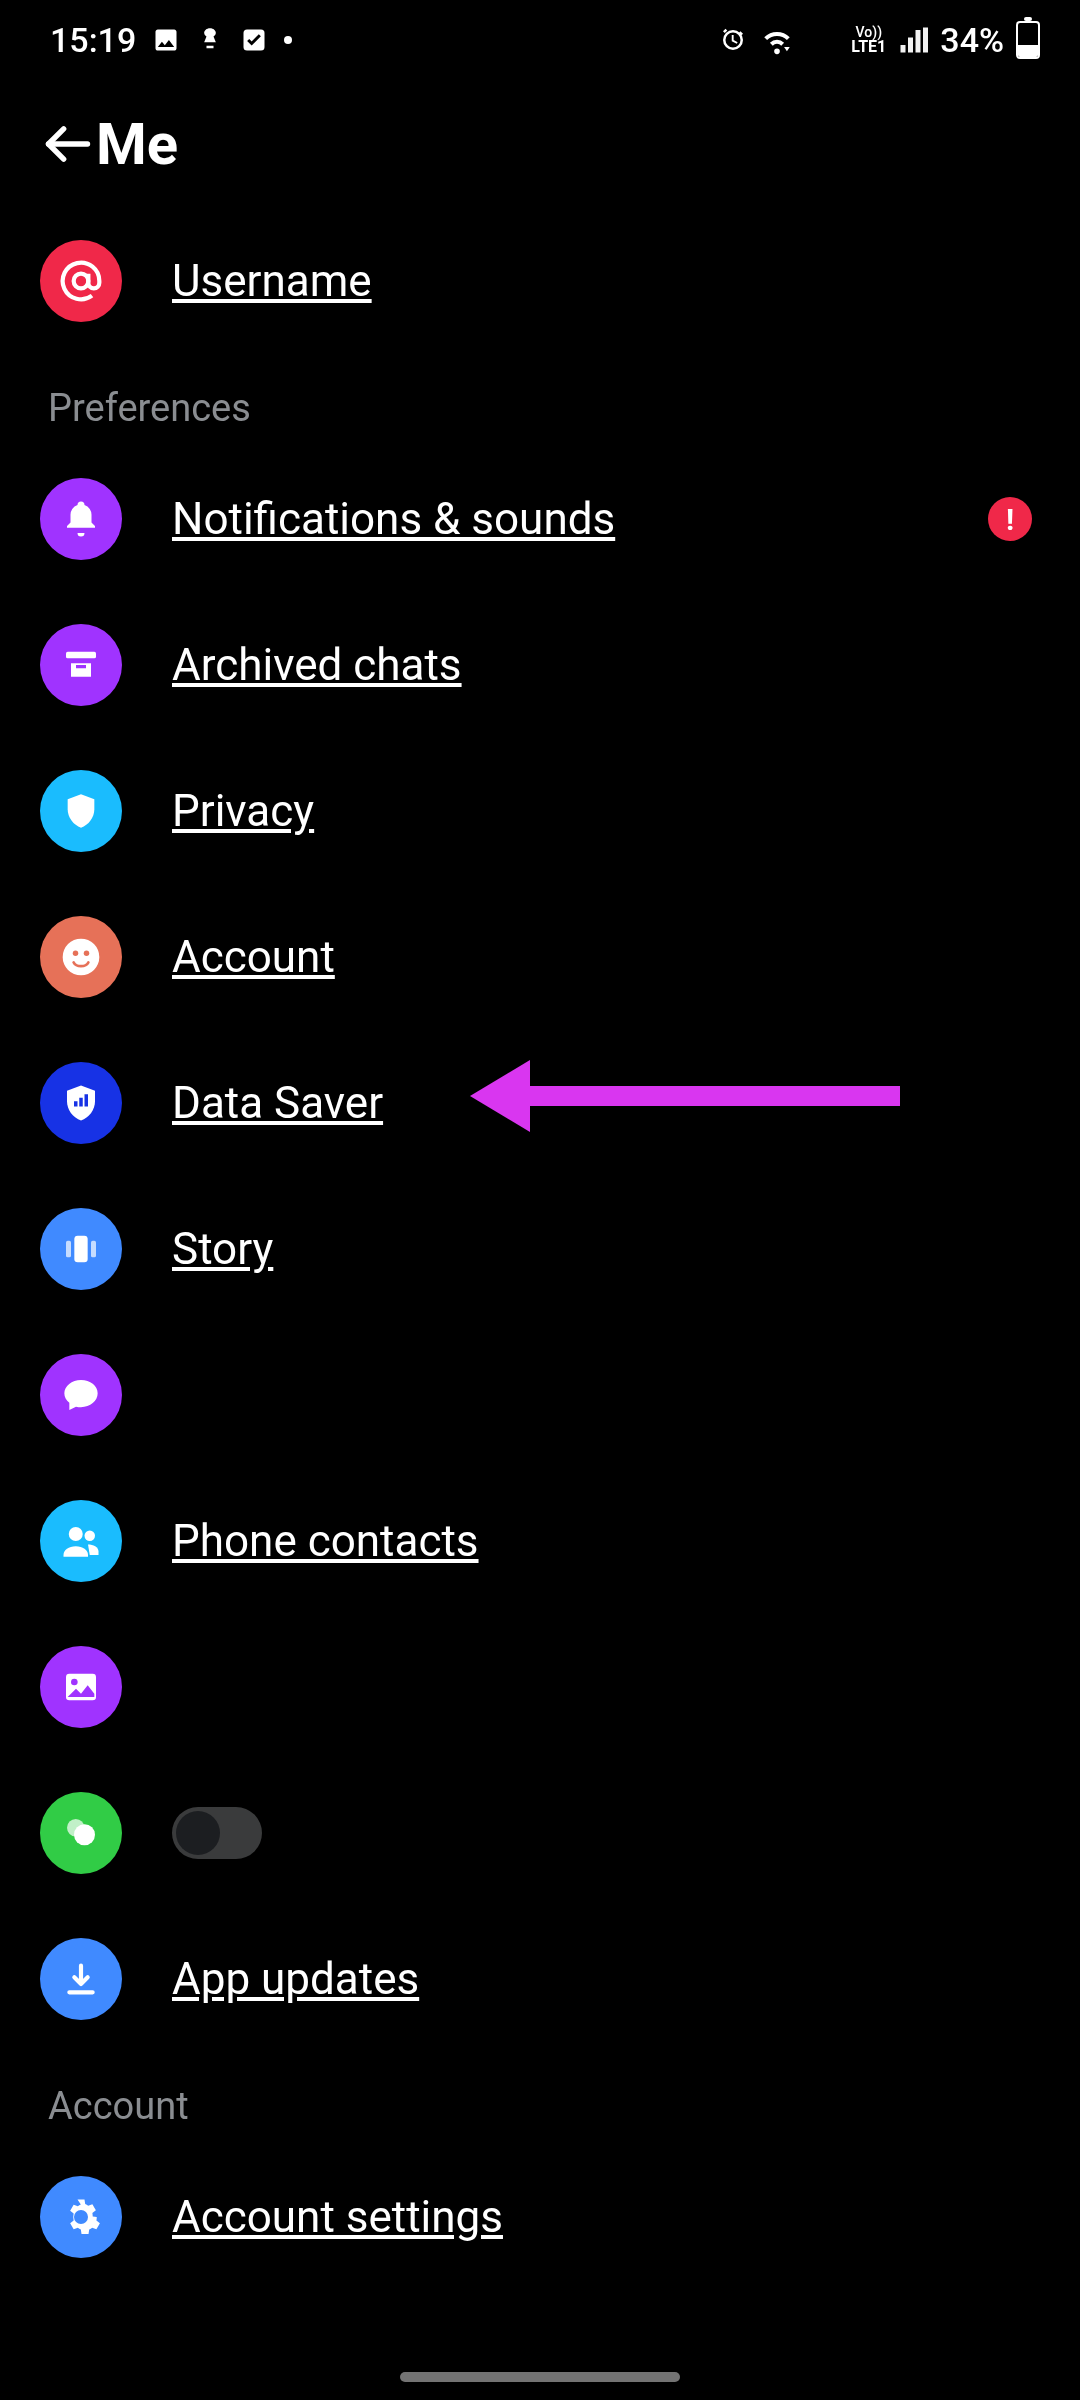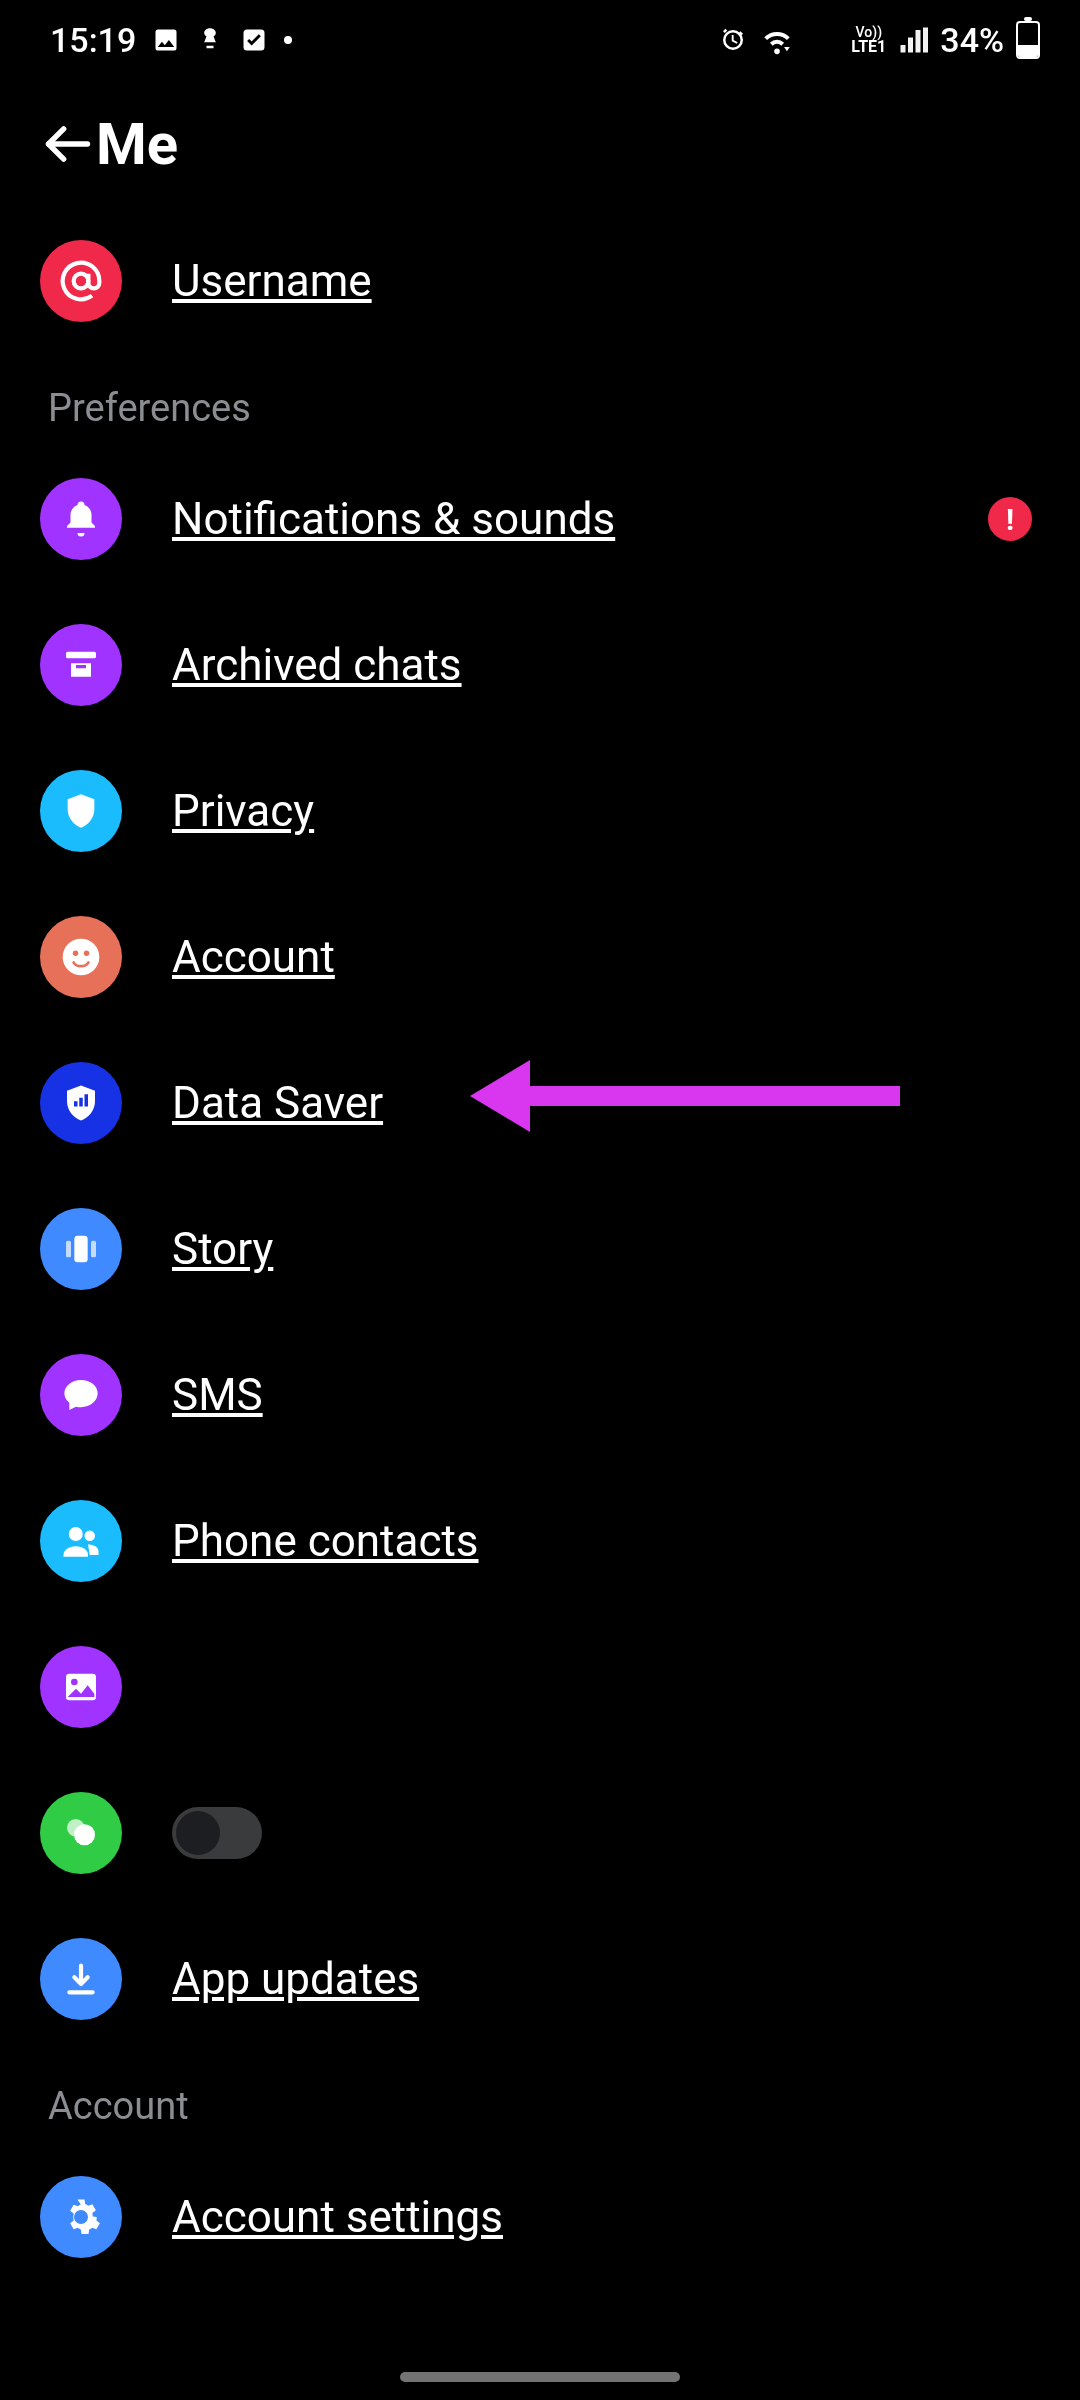--- a/index.html
+++ b/index.html
@@ -317,21 +317,20 @@
   </div>
   <div class="item-label">Story</div>
 </div>
 
 <div class="list-item">
   <div class="icon-circle" style="background:#a033ff">
     <svg width="40" height="40" viewBox="0 0 24 24" fill="#fff">
         <path d="M12 3C6.5 3 2 6.6 2 11c0 2.2 1.1 4.2 3 5.6V21l4-2c1 .2 2 .3 3 .3 5.5 0 10-3.6 10-8.3S17.5 3 12 3z"></path>
       </svg>
   </div>
-  <div class="item-label">SMS</div>
 </div>
 
 <div class="list-item">
   <div class="icon-circle" style="background:#1abcfe">
     <svg width="42" height="42" viewBox="0 0 24 24" fill="#fff">
         <circle cx="9" cy="8" r="4"></circle>
         <circle cx="17" cy="9" r="3"></circle>
         <path d="M2 20c0-3 3-5 7-5s7 2 7 5v1H2v-1z"></path>
         <path d="M16 14c3 0 6 1.5 6 4v2h-5"></path>
       </svg>

